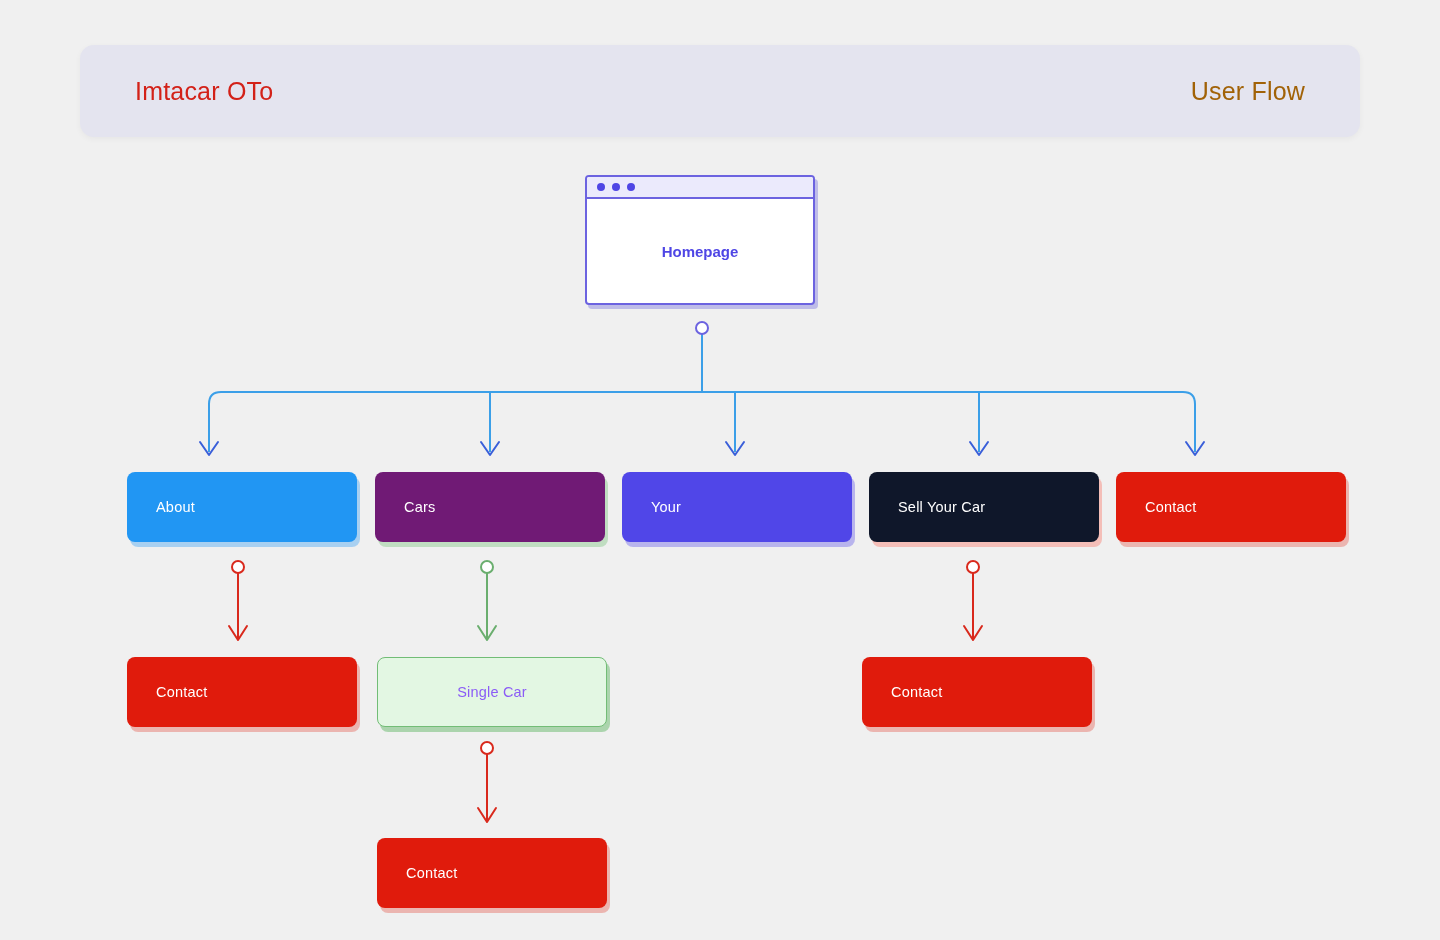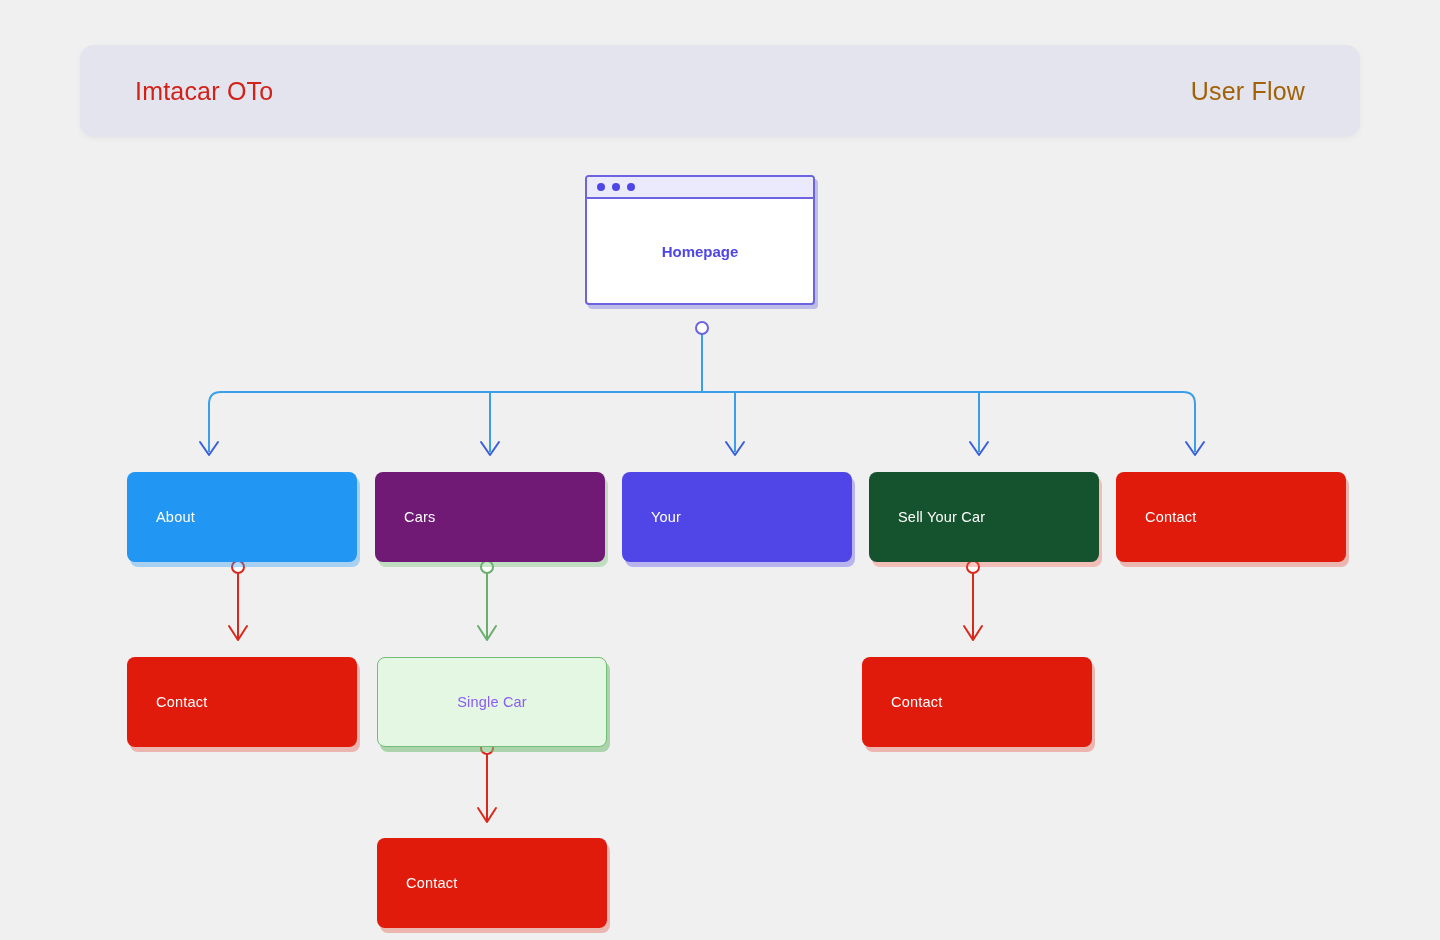--- a/index.html
+++ b/index.html
@@ -90,39 +90,39 @@
   .browser-label {
     font-size: 15px;
     font-weight: bold;
     color: #4f46e5;
   }
 
   
   .node {
     position: absolute;
     width: 230px;
-    height: 90px;
+    height: 70px;
     border-radius: 8px;
     box-sizing: border-box;
     display: flex;
     align-items: center;
     padding-left: 29px;
     font-size: 14.5px;
     color: #ffffff;
     letter-spacing: 0.2px;
   }
   .node.centered {
     justify-content: center;
     padding-left: 0;
   }
 
   .node-about       { left: 127px;  top: 472px; background:#2196f3; box-shadow: 3px 5px 0 0 rgba(33,150,243,0.35); }
   .node-cars        { left: 375px;  top: 472px; background:#701a75; box-shadow: 3px 5px 0 0 rgba(102,187,106,0.35); }
   .node-faqs        { left: 622px;  top: 472px; background:#5046e8; box-shadow: 3px 5px 0 0 rgba(80,70,232,0.35); }
-  .node-sell        { left: 869px;  top: 472px; background:#14532d; box-shadow: 3px 5px 0 0 rgba(251,85,64,0.32); text-align: center; }
+  .node-sell        { left: 869px;  top: 472px; background:#0f172a; box-shadow: 3px 5px 0 0 rgba(251,85,64,0.32); text-align: center; }
   .node-contact-top { left: 1116px; top: 472px; background:#e01b0c; box-shadow: 3px 5px 0 0 rgba(224,27,12,0.28); }
 
   .node-contact-about { left: 127px; top: 657px; background:#e01b0c; box-shadow: 3px 5px 0 0 rgba(224,27,12,0.28); }
   .node-contact-sell  { left: 862px; top: 657px; background:#e01b0c; box-shadow: 3px 5px 0 0 rgba(224,27,12,0.28); }
   .node-contact-last  { left: 377px; top: 838px; background:#e01b0c; box-shadow: 3px 5px 0 0 rgba(224,27,12,0.28); }
 
   .node-single-car {
     left: 377px;
     top: 657px;
     background: #e3f7e3;

